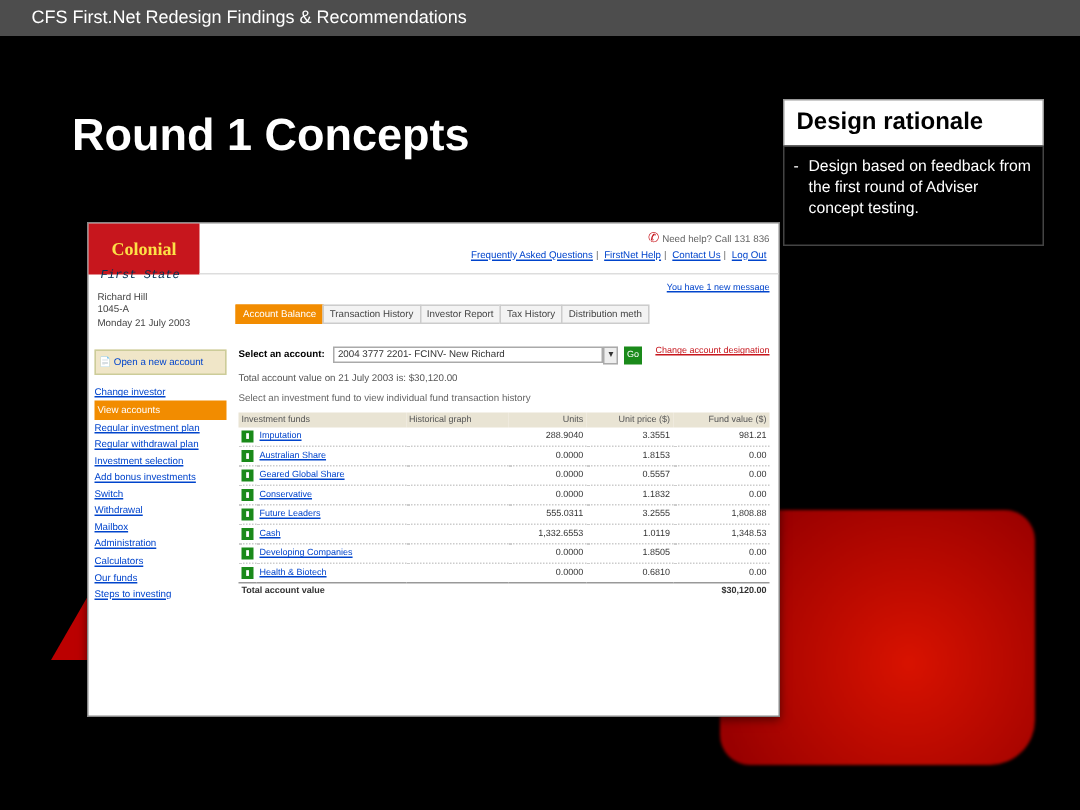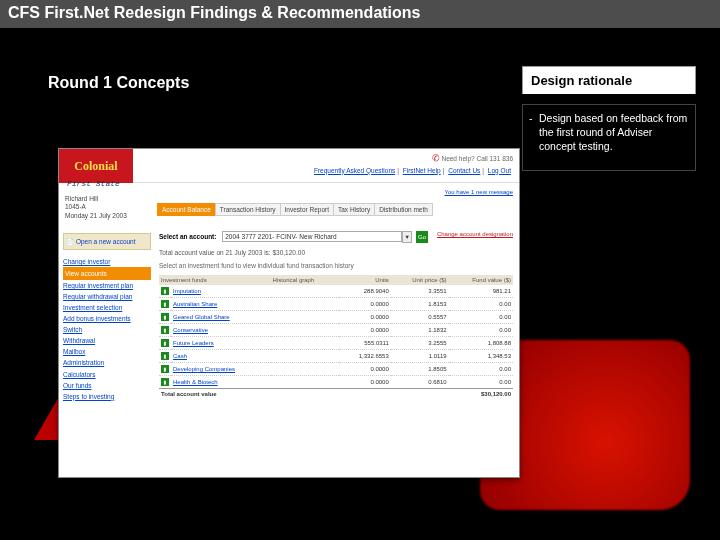--- a/index.html
+++ b/index.html
@@ -1,19 +1,19 @@
 <!DOCTYPE html>
 <html><head>
 <meta charset="utf-8">
 <style>
   * { box-sizing: border-box; margin: 0; padding: 0; }
   html, body { width: 720px; height: 540px; font-family: Arial, Helvetica, sans-serif; overflow: hidden; }
   .slide { width: 720px; height: 540px; background: #000; position: relative; }
-  .header-bar { background: #4d4d4d; color: #fff; font-weight: bold; font-size: 16px; padding: 4px 8px 6px; }
-  .subtitle { color: #fff; font-size: 16px; font-weight: bold; position: absolute; left: 48px; top: 74px; }
+  .header-bar { background: #4d4d4d; color: #fff; font-weight: normal; font-size: 12px; padding: 4px 21px 6px; }
+  .subtitle { color: #fff; font-size: 30px; font-weight: bold; position: absolute; left: 48px; top: 74px; }
   
   .red-shape-1 { position: absolute; right: 30px; bottom: 30px; width: 210px; height: 170px; background: radial-gradient(circle at 60% 60%, #d81200 0%, #900 80%); border-radius: 40px 20px 30px 20px; filter: blur(1px); }
   .red-shape-2 { position: absolute; left: 60px; bottom: 100px; width: 220px; height: 90px; background: #b00; transform: skewX(-30deg); }
   
   .screenshot { position: absolute; left: 58px; top: 148px; width: 462px; height: 330px; background: #fff; border: 1px solid #888; box-shadow: 0 2px 6px rgba(0,0,0,0.5); font-size: 7px; color: #333; }
   .ss-logo-bar { height: 34px; display:flex; }
   .ss-logo { width:74px; height:34px; background:#c7161d; color:#fde047; font-weight:bold; font-family: Georgia, serif; display:flex; align-items:center; justify-content:center; font-size:12px; }
   .ss-logo-sub { position:absolute; left:8px; top:30px; font-family: Liberation Mono, monospace; color:#003153; font-size:8px; font-style:italic;}
   .ss-topright { flex:1; text-align:right; padding:3px 6px; color:#666; font-size:6.5px; line-height:1.5; border-bottom:1px solid #ddd;}
   .ss-topright .line2 a { color:#0044cc; text-decoration:underline; margin:0 2px;}
@@ -37,22 +37,22 @@
   .ss-table th { background:#e9e4d4; text-align:left; padding:2px; color:#555; font-weight:normal;}
   .ss-table th:nth-child(n+3){ text-align:right;}
   .ss-table td { padding:2px; border-bottom:1px dotted #ccc;}
   .ss-table td.fund a { color:#0044cc; text-decoration:underline;}
   .ss-table td.num { text-align:right; font-variant-numeric: tabular-nums;}
   .ss-table td.ic { width:10px;}
   .ss-table td.ic span { display:inline-block; width:8px; height:8px; background:#1a8a1a; color:#fff; text-align:center; line-height:8px; font-size:5px;}
   .ss-table tr.tot td { font-weight:bold; border-top:1px solid #999; border-bottom:none;}
   
   .panel { position:absolute; right:24px; top:66px; width:174px; background:#000; color:#fff; }
-  .panel-head { background:#fff; color:#000; font-weight:bold; padding:6px 8px; font-size:13px; border:1px solid #999; border-bottom:none;}
-  .panel-body { border:1px solid #444; padding:6px 6px 6px 6px; font-size:10.5px; line-height:1.35;margin-top:10px; }
+  .panel-head { background:#fff; color:#000; font-weight:bold; padding:6px 8px; font-size:16px; border:1px solid #999; border-bottom:none;}
+  .panel-body { border:1px solid #444; padding:6px 6px 6px 6px; font-size:10.5px; line-height:1.35; }
   .panel-body ul { list-style:none; }
   .panel-body li { position:relative; padding-left:10px; margin-bottom:10px; }
   .panel-body li::before { content:"-"; position:absolute; left:0; top:0; }
   .phone-ic { color:#c7161d; font-size:9px; }
   .view-msg { color:#0044cc; text-decoration:underline; font-size:6px; position:absolute; right:6px; top:40px;}
 </style>
 </head>
 <body>
 
 <div class="slide">

